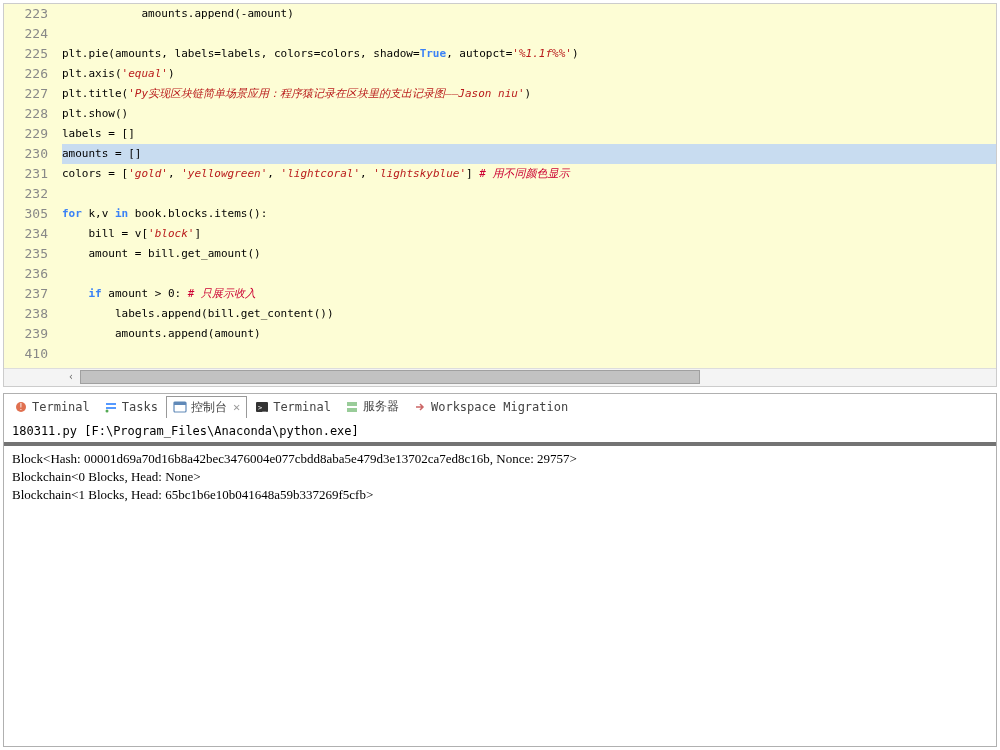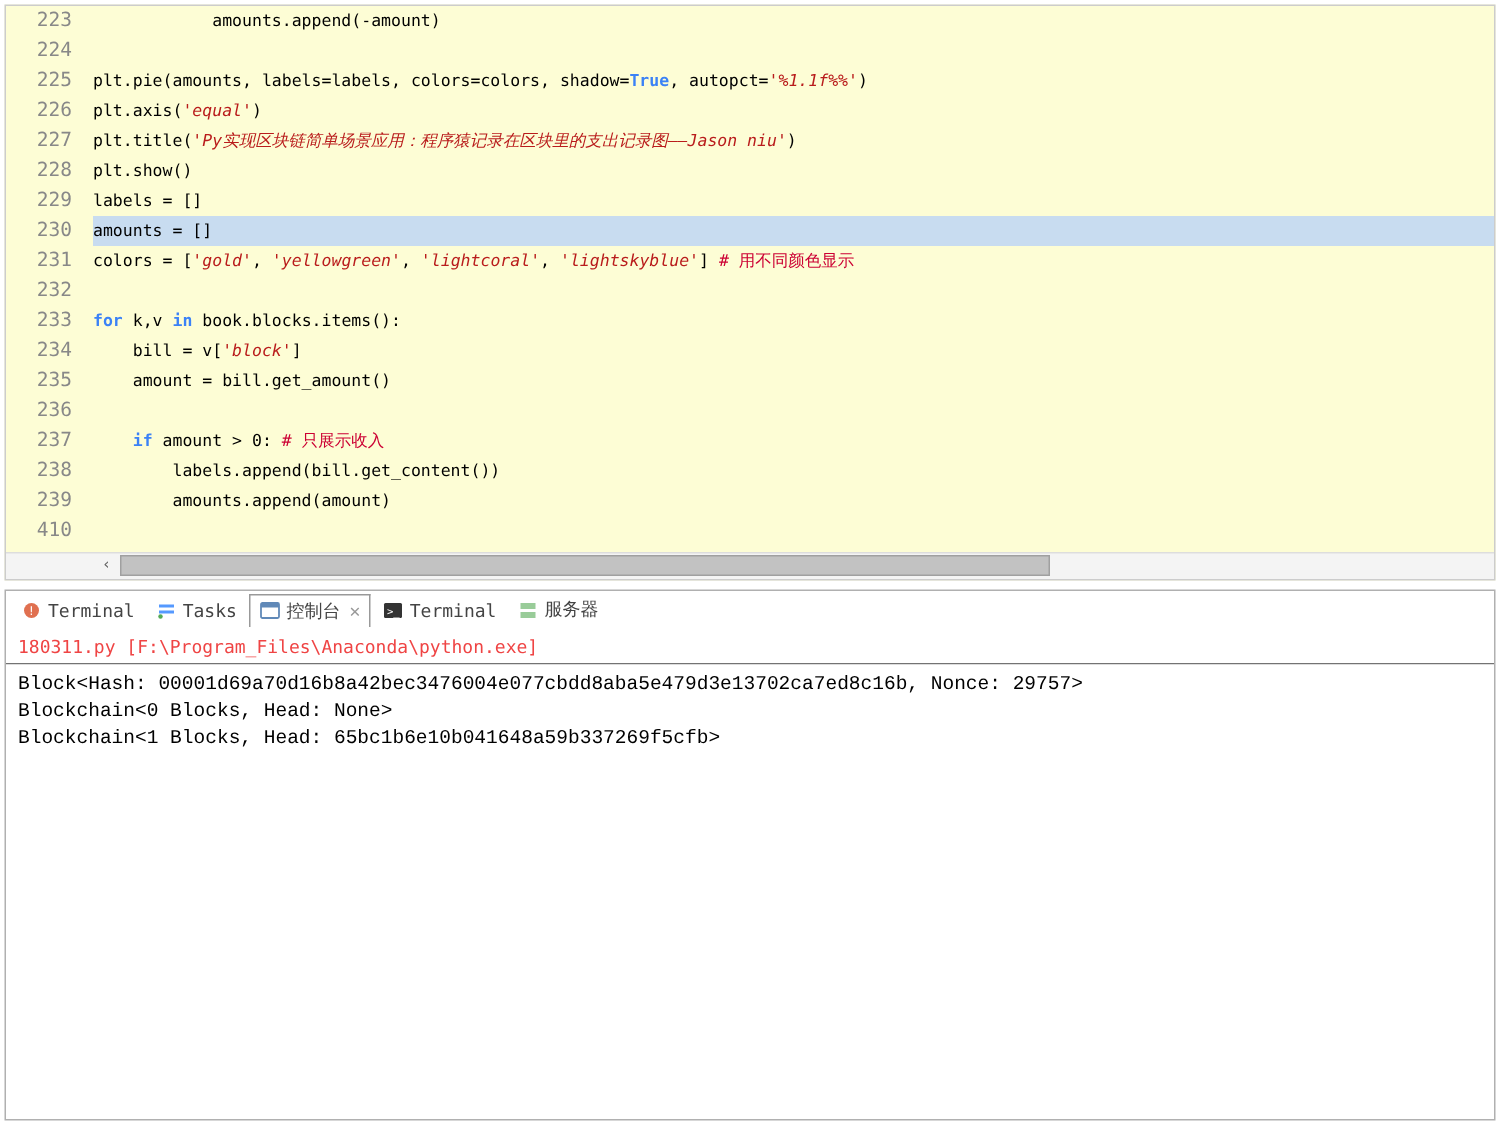--- a/index.html
+++ b/index.html
@@ -6,52 +6,52 @@
 body { font-family: "Microsoft YaHei", Consolas, monospace; font-size: 13px; background: #fff; width: 1000px; height: 750px; overflow: hidden; display: flex; flex-direction: column; }
 .editor-panel { flex: 1; background: #fdfdd5; border: 1px solid #ccc; overflow: hidden; display: flex; flex-direction: column; margin: 3px 3px 0 3px; }
 .editor-body { flex: 1; display: flex; overflow: auto; justify-content: flex-end; }
 .gutter { width: 50px; background: #fdfdd5; color: #888; text-align: right; padding-right: 6px; font-family: Consolas, monospace; font-size: 13px; line-height: 20px; user-select: none; }
 .gutter .ln { height: 20px; }
 .code { flex: 1; font-family: Consolas, monospace; font-size: 11px; line-height: 20px; white-space: pre; padding-left: 8px; }
 .codeline { height: 20px; }
 .hl-line { background: #c8dcf0; }
 .kw { color: #3b82f6; font-weight: bold; }
 .str { color: #b91c1c; font-style: italic; }
-.cmt { color: #cc0033; }
+.cmt { color: #cc0033; font-style: italic; }
 .editor-hscroll { height: 18px; background: #f4f4f4; border-top: 1px solid #ddd; position: relative; }
 .editor-hscroll .thumb { position: absolute; left: 76px; top: 1px; height: 14px; width: 620px; background: #c2c2c2; border: 1px solid #a0a0a0; }
 .editor-hscroll .arrow { position: absolute; top: 1px; height: 14px; width: 14px; color: #666; text-align: center; line-height: 14px; font-size: 10px; }
 .editor-hscroll .arrow.left { left: 60px; }
 
 .bottom-panel { height: 354px; border: 1px solid #b0b0b0; margin: 6px 3px 3px 3px; display: flex; flex-direction: column; }
 .tabs { height: 26px; display: flex; align-items: center; padding: 0 4px; gap: 2px; background: #fff; border-bottom: 1px solid #fff; }
 .tab { display: flex; align-items: center; padding: 2px 6px; gap: 4px; color: #444; font-size: 12px; cursor: pointer; }
 .tab.active { background: #fff; border-top: 1px solid #999; border-left: 1px solid #999; border-right: 1px solid #999; }
 .tab .close { font-size: 12px; color: #999; margin-left: 2px; }
 .icn { width: 14px; height: 14px; display: inline-block; }
-.console-title { padding: 4px 8px; color: #ef4444; font-size: 12px; background: #fff; border-bottom: 1px solid #737373; }
-.console-output { flex: 1; padding: 4px 8px; font-family: Liberation Mono, monospace; font-size: 13px; line-height: 18px; white-space: pre; background: #fff; overflow: auto; }
+.console-title { padding: 4px 8px; color: #000000; font-size: 12px; background: #fff; border-bottom: 4px solid #737373; }
+.console-output { flex: 1; padding: 4px 8px; font-family: Liberation Serif, serif; font-size: 13px; line-height: 18px; white-space: pre; background: #fff; overflow: auto; }
 </style>
 </head>
 <body>
 
 <div class="editor-panel">
   <div class="editor-body">
     <div class="gutter" id="gutter">
         <div class="ln">223</div>
         <div class="ln">224</div>
         <div class="ln">225</div>
         <div class="ln">226</div>
         <div class="ln">227</div>
         <div class="ln">228</div>
         <div class="ln">229</div>
         <div class="ln">230</div>
         <div class="ln">231</div>
         <div class="ln">232</div>
-        <div class="ln">233</div>
+        <div class="ln">305</div>
         <div class="ln">234</div>
         <div class="ln">235</div>
         <div class="ln">236</div>
         <div class="ln">237</div>
         <div class="ln">238</div>
         <div class="ln">239</div>
         <div class="ln">410</div>
       </div>
     <div class="code" id="code"><div class="codeline">            amounts.append(-amount)</div><div class="codeline"></div><div class="codeline">plt.pie(amounts, labels=labels, colors=colors, shadow=<span class="kw">True</span>, autopct=<span class="str">'%1.1f%%'</span>)</div><div class="codeline">plt.axis(<span class="str">'equal'</span>)</div><div class="codeline">plt.title(<span class="str">'Py实现区块链简单场景应用：程序猿记录在区块里的支出记录图——Jason niu'</span>)</div><div class="codeline">plt.show()</div><div class="codeline">labels = []</div><div class="codeline hl-line">amounts = [<span style="background:#c8dcf0">]</span></div><div class="codeline">colors = [<span class="str">'gold'</span>, <span class="str">'yellowgreen'</span>, <span class="str">'lightcoral'</span>, <span class="str">'lightskyblue'</span>] <span class="cmt"># 用不同颜色显示</span></div><div class="codeline"></div><div class="codeline"><span class="kw">for</span> k,v <span class="kw">in</span> book.blocks.items():</div><div class="codeline">    bill = v[<span class="str">'block'</span>]</div><div class="codeline">    amount = bill.get_amount()</div><div class="codeline"></div><div class="codeline">    <span class="kw">if</span> amount &gt; 0: <span class="cmt"># 只展示收入</span></div><div class="codeline">        labels.append(bill.get_content())</div><div class="codeline">        amounts.append(amount)</div><div class="codeline"></div></div>
   </div>
@@ -103,18 +103,26 @@
     </div>
     <div class="tab">
       <span class="icn">
         <svg viewBox="0 0 14 14">
             <rect x="2" y="2" width="10" height="4" fill="#9c9"></rect>
             <rect x="2" y="8" width="10" height="4" fill="#9c9"></rect>
           </svg>
       </span>
       <span>服务器</span>
     </div>
+    <div class="tab">
+      <span class="icn">
+        <svg viewBox="0 0 14 14">
+            <path d="M3 7 L9 7 M7 4 L10 7 L7 10" stroke="#c66" stroke-width="1.5" fill="none"></path>
+          </svg>
+      </span>
+      <span>Workspace Migration</span>
+    </div>
   </div>
   <div class="console-title">180311.py [F:\Program_Files\Anaconda\python.exe]</div>
   <div class="console-output">Block&lt;Hash: 00001d69a70d16b8a42bec3476004e077cbdd8aba5e479d3e13702ca7ed8c16b, Nonce: 29757&gt;
 Blockchain&lt;0 Blocks, Head: None&gt;
 Blockchain&lt;1 Blocks, Head: 65bc1b6e10b041648a59b337269f5cfb&gt;</div>
 </div>
 
 </body></html>

